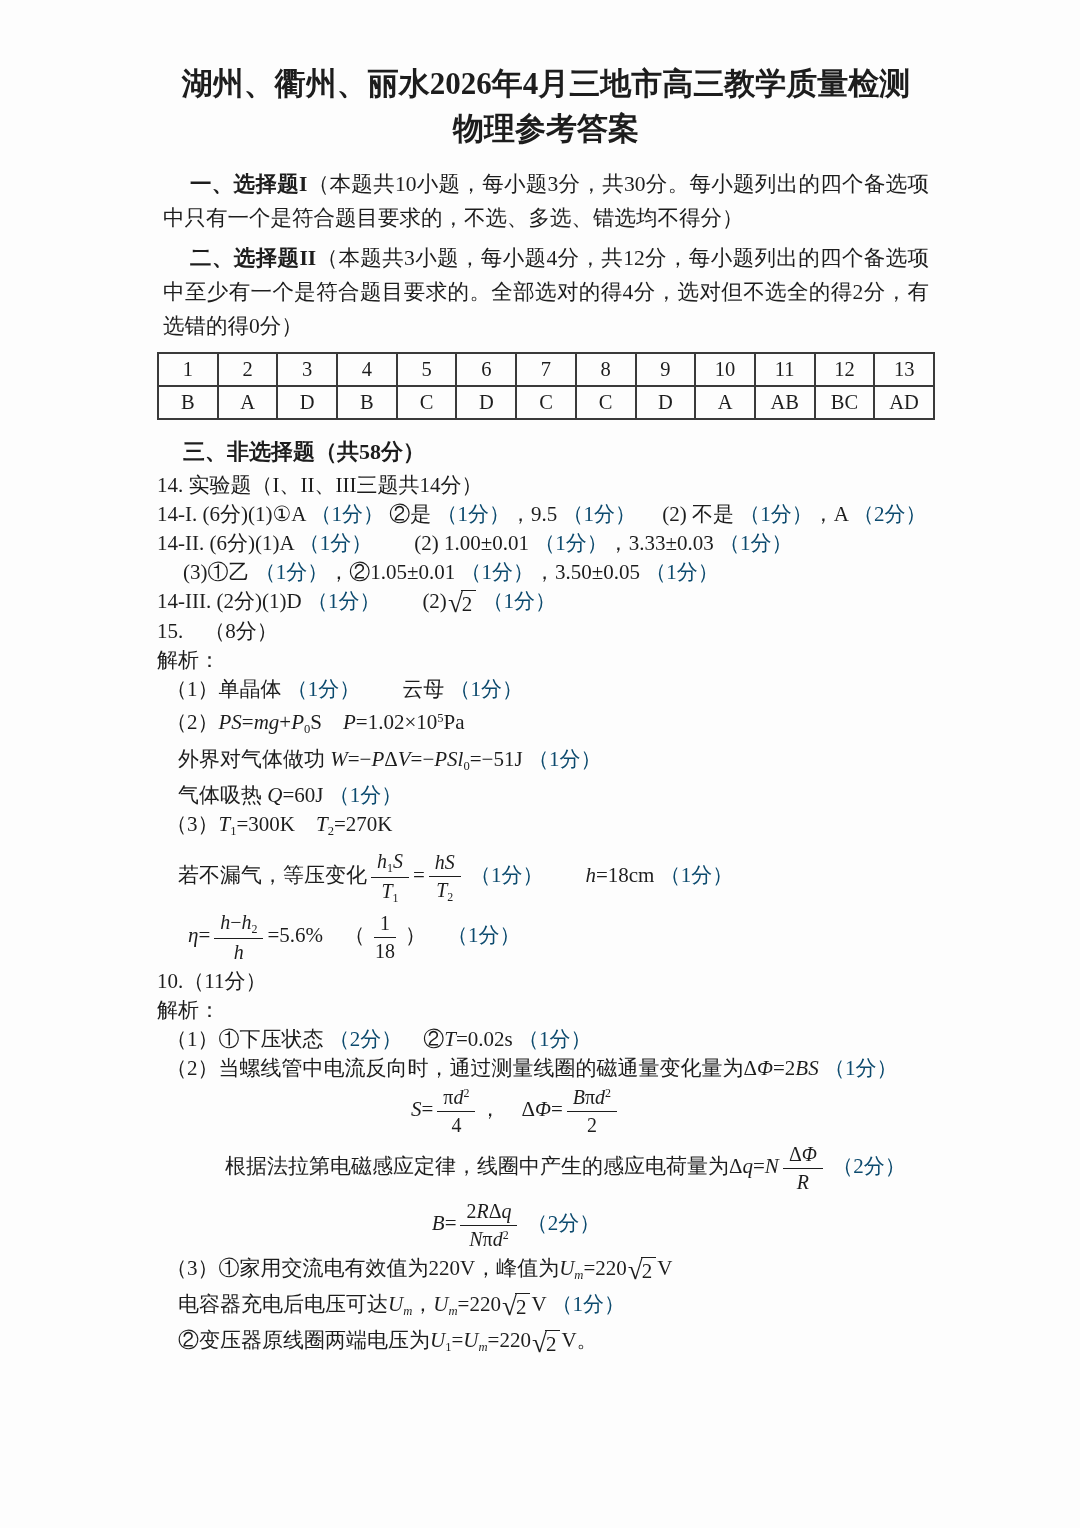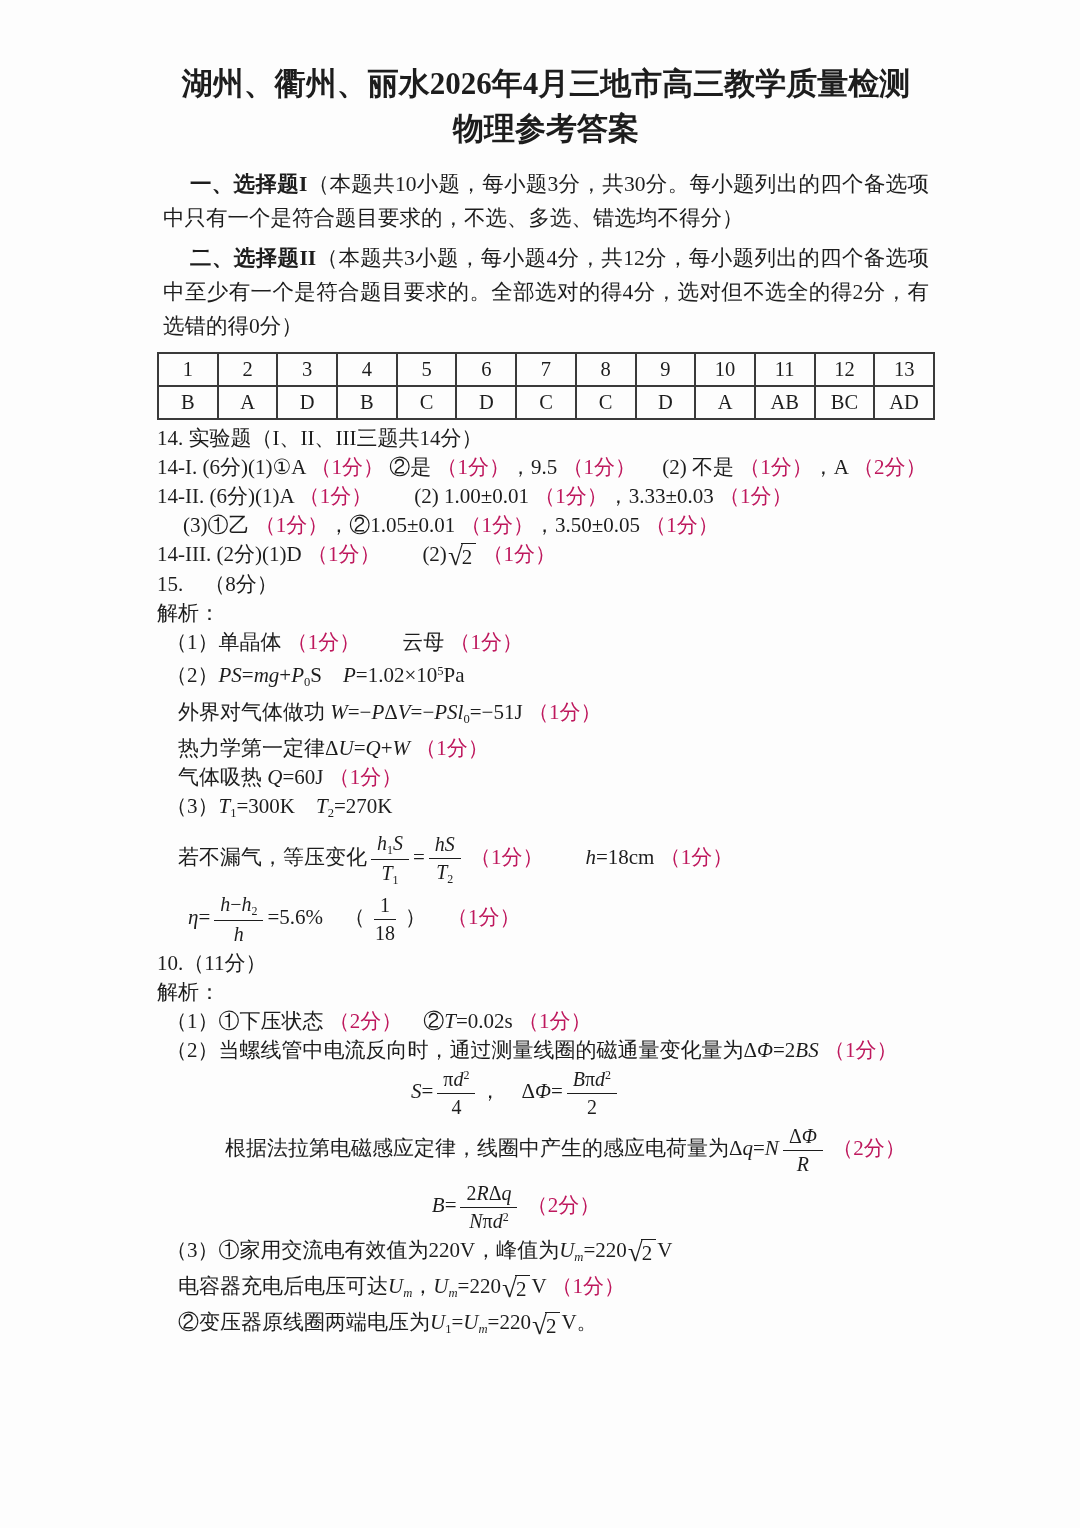--- a/index.html
+++ b/index.html
@@ -56,21 +56,21 @@
     white-space:pre-wrap;
     min-height:29px;
   }
   .sol .line.center{text-align:center;padding-right:60px;}
   .lv0{padding-left:0;}
   .lv1{padding-left:9px;}
   .lv2{padding-left:21px;}
   .lv3{padding-left:26px;}
   .lv4{padding-left:31px;}
   .lv5{padding-left:68px;}
-  .red{color:#be185d;}
+  .red{color:#0c4a6e;}
   .it{font-style:italic;}
   .sb{font-size:0.6em;vertical-align:-0.35em;}
   .sp{font-size:0.6em;vertical-align:0.55em;}
   .fr{
     display:inline-flex;flex-direction:column;align-items:center;
     vertical-align:middle;margin:2px 4px;font-size:0.95em;line-height:1.25;
     text-align:center;
   }
   .fr .n{border-bottom:1.8px solid currentColor;padding:0 6px 1px 6px;}
   .fr .d{padding:1px 6px 0 6px;}
@@ -120,33 +120,33 @@
           <td>C</td>
           <td>D</td>
           <td>A</td>
           <td>AB</td>
           <td>BC</td>
           <td>AD</td>
         </tr>
     </tbody>
   </table>
 
+  <p class="sec-heading"><span>三、非选择题（共58分）</span></p>
 
   <div class="sol" id="sol-lines">
       <div class="line lv0"><span>14. 实验题（I、II、III三题共14分）</span></div>
       <div class="line lv0"><span>14-I. (6分)(1)①A </span><span class="red">（1分）</span><span> ②是 </span><span class="red">（1分）</span><span>，9.5 </span><span class="red">（1分）</span><span>　 (2) 不是 </span><span class="red">（1分）</span><span>，A </span><span class="red">（2分）</span></div>
       <div class="line lv0"><span>14-II. (6分)(1)A </span><span class="red">（1分）</span><span>　　(2) 1.00±0.01 </span><span class="red">（1分）</span><span>，3.33±0.03 </span><span class="red">（1分）</span></div>
       <div class="line lv3"><span>(3)①乙 </span><span class="red">（1分）</span><span>，②1.05±0.01 </span><span class="red">（1分）</span><span>，3.50±0.05 </span><span class="red">（1分）</span></div>
       <div class="line lv0"><span>14-III. (2分)(1)D </span><span class="red">（1分）</span><span>　　(2)</span><span class="sq"><span class="r">√</span><span class="c"><span>2</span></span></span><span> </span><span class="red">（1分）</span></div>
       <div class="line lv0"><span>15.　（8分）</span></div>
       <div class="line lv0"><span>解析：</span></div>
       <div class="line lv1"><span>（1）单晶体 </span><span class="red">（1分）</span><span>　　云母 </span><span class="red">（1分）</span></div>
       <div class="line lv1"><span>（2）</span><span class="it">PS</span><span>=</span><span class="it">mg</span><span>+</span><span class="it">P</span><span class="sb">0</span><span>S　</span><span class="it">P</span><span>=1.02×10</span><span class="sp">5</span><span>Pa</span></div>
       <div class="line lv2"><span>外界对气体做功 </span><span class="it">W</span><span>=−</span><span class="it">P</span><span>Δ</span><span class="it">V</span><span>=−</span><span class="it">PSl</span><span class="sb">0</span><span>=−51J </span><span class="red">（1分）</span></div>
-      <div class="line lv2"><span>热力学第一定律Δ</span><span class="it">U</span><span>=</span><span class="it">Q</span><span>+</span><span class="it">W</span><span> </span><span class="red">（1分）</span></div>
       <div class="line lv2"><span>气体吸热 </span><span class="it">Q</span><span>=60J </span><span class="red">（1分）</span></div>
       <div class="line lv1"><span>（3）</span><span class="it">T</span><span class="sb">1</span><span>=300K　</span><span class="it">T</span><span class="sb">2</span><span>=270K</span></div>
       <div class="line lv2"><span>若不漏气，等压变化</span><span class="fr"><span class="n"><span class="it">h</span><span class="sb">1</span><span class="it">S</span></span><span class="d"><span class="it">T</span><span class="sb">1</span></span></span><span>=</span><span class="fr"><span class="n"><span class="it">hS</span></span><span class="d"><span class="it">T</span><span class="sb">2</span></span></span><span> </span><span class="red">（1分）</span><span>　　</span><span class="it">h</span><span>=18cm </span><span class="red">（1分）</span></div>
       <div class="line lv4"><span class="it">η</span><span>=</span><span class="fr"><span class="n"><span class="it">h</span><span>−</span><span class="it">h</span><span class="sb">2</span></span><span class="d"><span class="it">h</span></span></span><span>=5.6%　（</span><span class="fr"><span class="n"><span>1</span></span><span class="d"><span>18</span></span></span><span>）　</span><span class="red">（1分）</span></div>
       <div class="line lv0"><span>10.（11分）</span></div>
       <div class="line lv0"><span>解析：</span></div>
       <div class="line lv1"><span>（1）①下压状态 </span><span class="red">（2分）</span><span>　②</span><span class="it">T</span><span>=0.02s </span><span class="red">（1分）</span></div>
       <div class="line lv1"><span>（2）当螺线管中电流反向时，通过测量线圈的磁通量变化量为Δ</span><span class="it">Φ</span><span>=2</span><span class="it">BS</span><span> </span><span class="red">（1分）</span></div>
       <div class="line center"><span class="it">S</span><span>=</span><span class="fr"><span class="n"><span>π</span><span class="it">d</span><span class="sp">2</span></span><span class="d"><span>4</span></span></span><span>，　Δ</span><span class="it">Φ</span><span>=</span><span class="fr"><span class="n"><span class="it">B</span><span>π</span><span class="it">d</span><span class="sp">2</span></span><span class="d"><span>2</span></span></span></div>
       <div class="line lv5"><span>根据法拉第电磁感应定律，线圈中产生的感应电荷量为Δ</span><span class="it">q</span><span>=</span><span class="it">N</span><span class="fr"><span class="n"><span>Δ</span><span class="it">Φ</span></span><span class="d"><span class="it">R</span></span></span><span> </span><span class="red">（2分）</span></div>

